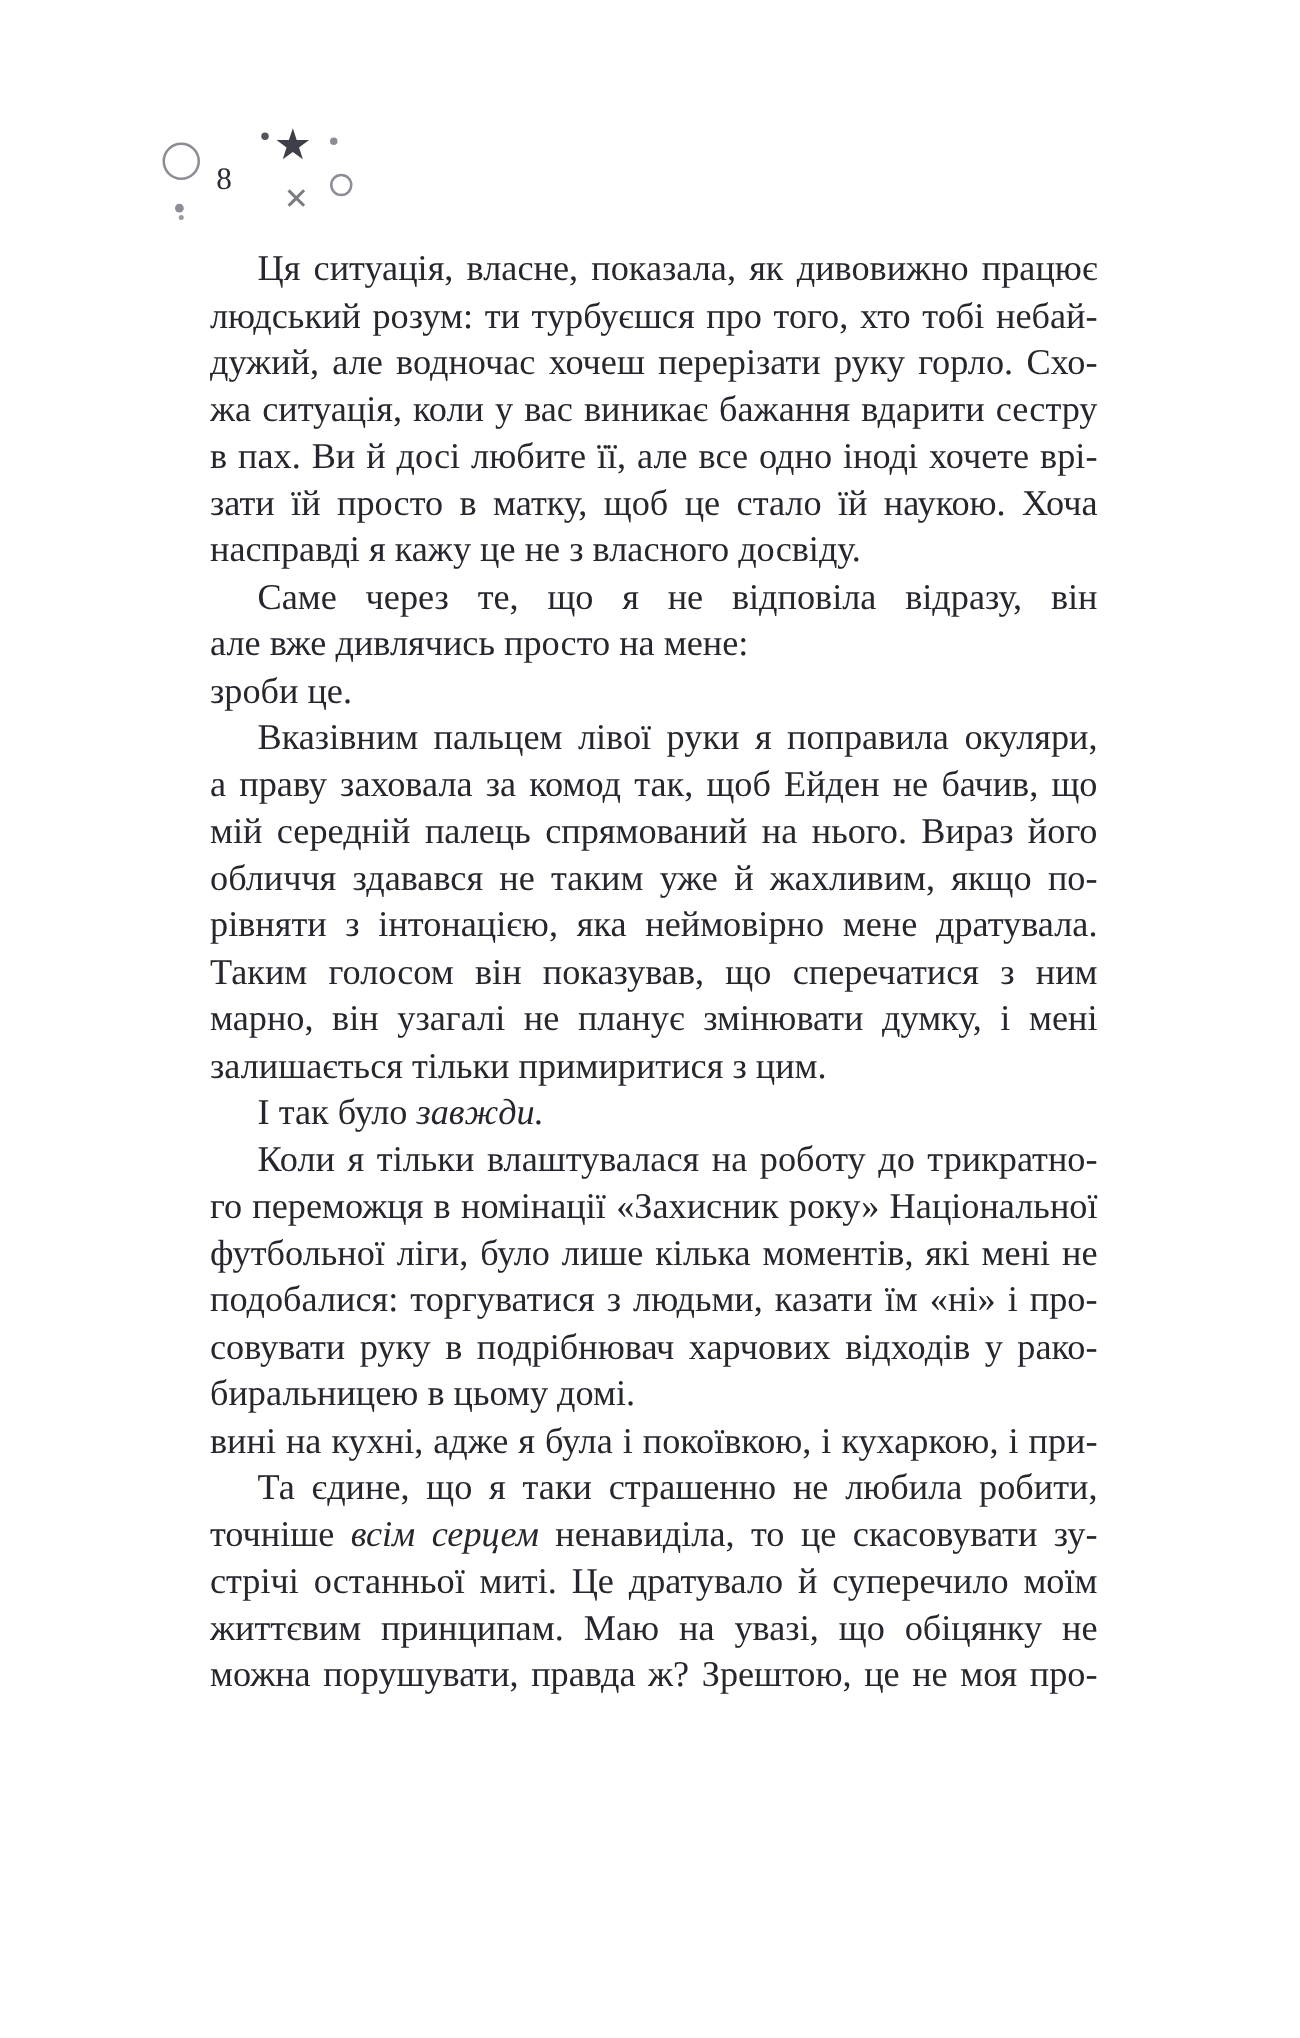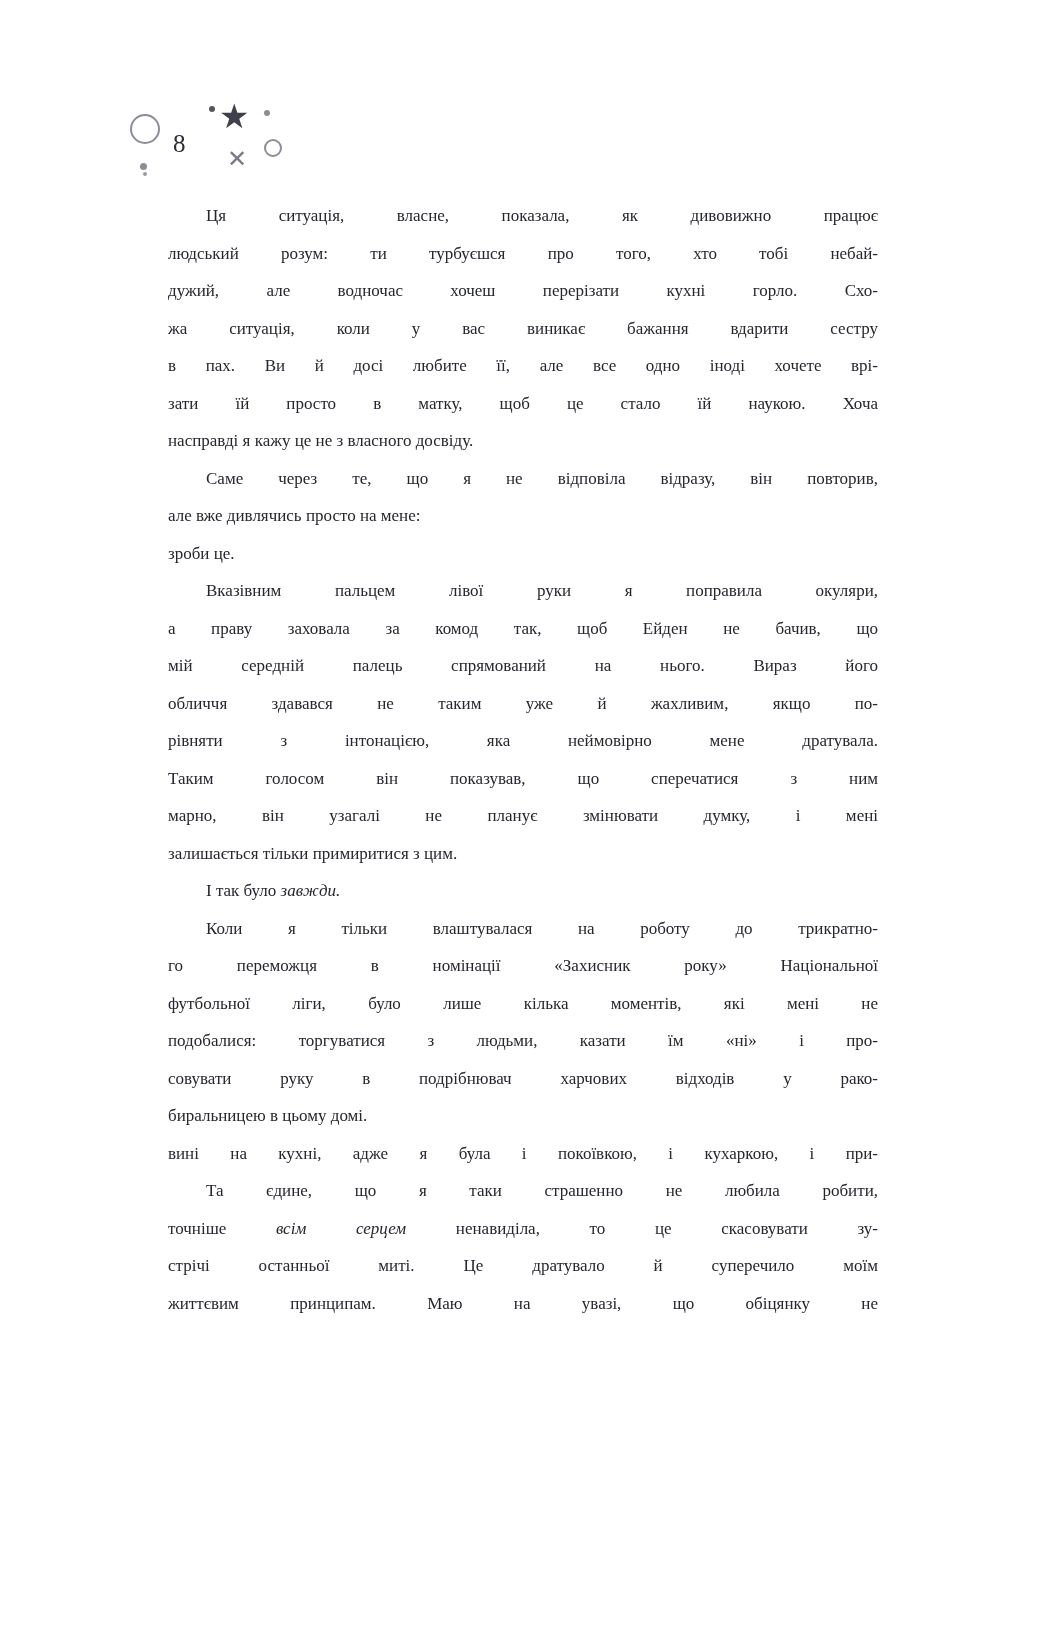--- a/index.html
+++ b/index.html
@@ -52,21 +52,21 @@
     position: absolute;
     left: 168px;
     top: 197px;
     width: 710px;
   }
   .paragraph {
     margin: 0;
     padding: 0;
   }
   .line {
-    font-size: 17px;
+    font-size: 29px;
     line-height: 37.5px;
     height: 37.5px;
     overflow: hidden;
     text-align: justify;
     text-align-last: justify;
     white-space: normal;
   }
   .line.first {
     text-indent: 38px;
   }
@@ -90,21 +90,21 @@
       <span class="orn dot" style="left: 264px; top: 110px; width: 6px; height: 6px; background: rgb(141, 141, 149);"></span>
       <span class="orn glyph" style="left: 227px; top: 147px; font-size: 24px; color: rgb(123, 123, 132); font-family: &quot;DejaVu Sans&quot;, sans-serif;">✕</span>
       <span class="orn ring" style="left: 264px; top: 139px; width: 14px; height: 14px; border-width: 2px; border-color: rgb(141, 141, 149);"></span>
       <span class="orn dot" style="left: 143px; top: 172px; width: 4px; height: 4px; background: rgb(154, 154, 162);"></span>
     </div>
   <div class="page-number">8</div>
   <div class="content">
       <div class="paragraph">
         <div class="line first"><span>Ця ситуація, власне, показала, як дивовижно працює</span></div>
         <div class="line"><span>людський розум: ти турбуєшся про того, хто тобі небай-</span></div>
-        <div class="line"><span>дужий, але водночас хочеш перерізати кухні горло. Схо-</span></div>
+        <div class="line"><span>дужий, але водночас хочеш перерізати руку горло. Схо-</span></div>
         <div class="line"><span>жа ситуація, коли у вас виникає бажання вдарити сестру</span></div>
         <div class="line"><span>в пах. Ви й досі любите її, але все одно іноді хочете врі-</span></div>
         <div class="line"><span>зати їй просто в матку, щоб це стало їй наукою. Хоча</span></div>
         <div class="line end"><span>насправді я кажу це не з власного досвіду.</span></div>
       </div>
       <div class="paragraph">
         <div class="line first"><span>Саме через те, що я не відповіла відразу, він повторив,</span></div>
         <div class="line end"><span>але вже дивлячись просто на мене:</span></div>
       </div>
       <div class="paragraph">
@@ -130,15 +130,16 @@
         <div class="line"><span>подобалися: торгуватися з людьми, казати їм «ні» і про-</span></div>
         <div class="line"><span>совувати руку в подрібнювач харчових відходів у рако-</span></div>
         <div class="line end"><span>биральницею в цьому домі.</span></div>
         <div class="line"><span>вині на кухні, адже я була і покоївкою, і кухаркою, і при-</span></div>
       </div>
       <div class="paragraph">
         <div class="line first"><span>Та єдине, що я таки страшенно не любила робити,</span></div>
         <div class="line"><span>точніше </span><em>всім серцем</em><span> ненавиділа, то це скасовувати зу-</span></div>
         <div class="line"><span>стрічі останньої миті. Це дратувало й суперечило моїм</span></div>
         <div class="line"><span>життєвим принципам. Маю на увазі, що обіцянку не</span></div>
+        <div class="line"><span>можна порушувати, правда ж? Зрештою, це не моя про-</span></div>
       </div>
     </div>
 </div>
 
 </body></html>

